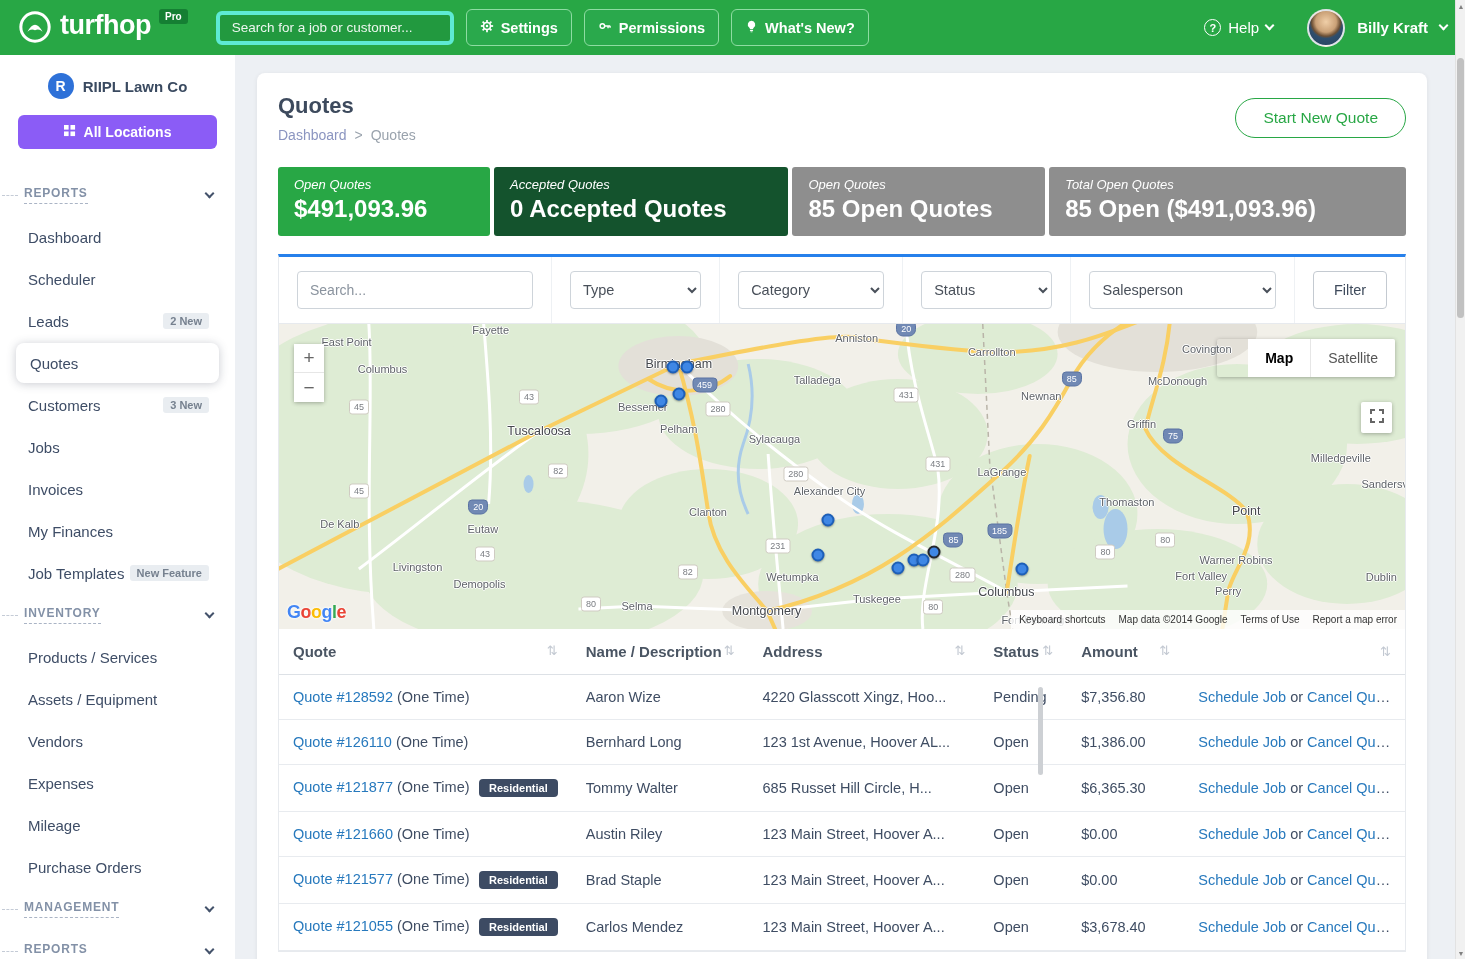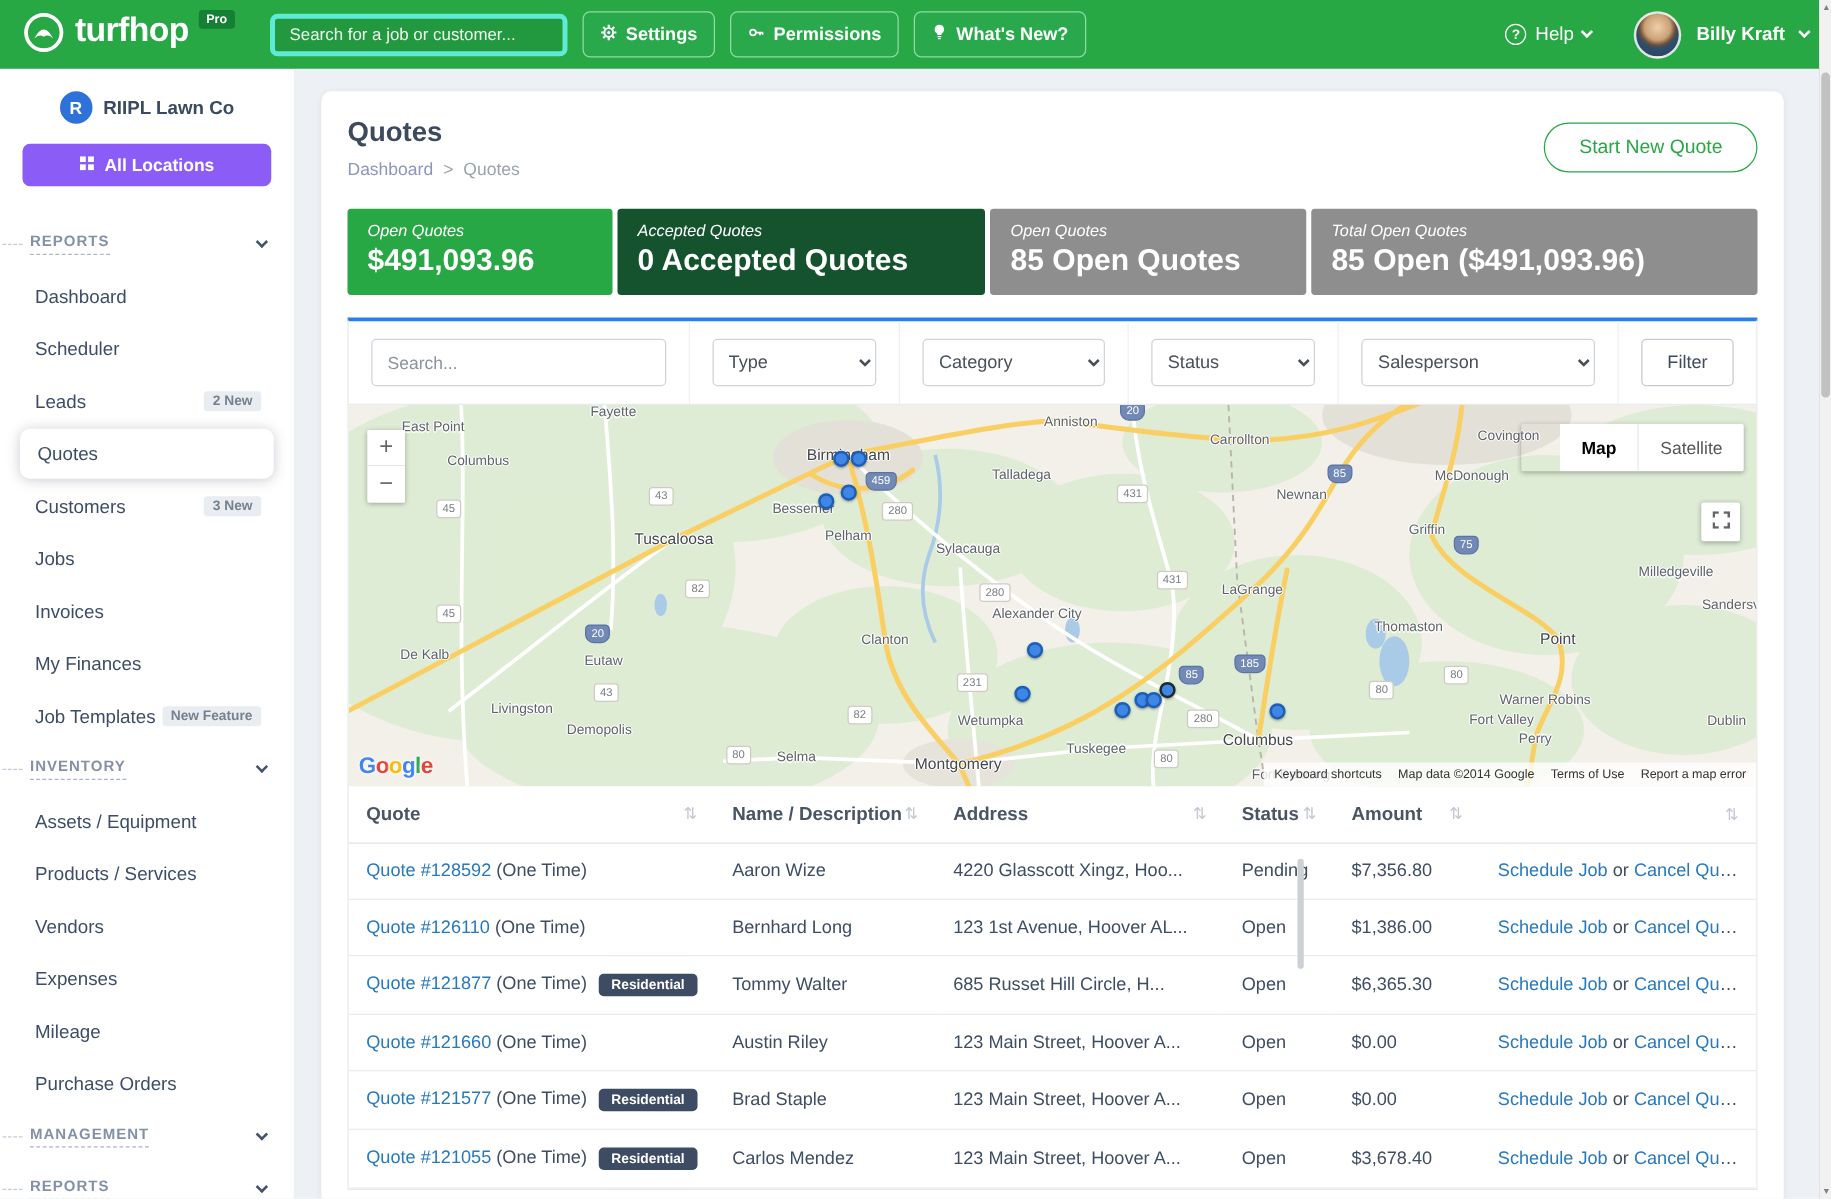--- a/index.html
+++ b/index.html
@@ -257,24 +257,24 @@
       </div>
     <div class="nav-item">
       <span>Job Templates</span>
       <span class="nav-badge">New Feature</span>
     </div>
     <div class="nav-section">
       <span class="nav-section-label">INVENTORY</span>
       <span class="chev"></span>
     </div>
     <div class="nav-item">
+        <span>Products / Services</span>
+      </div>
+    <div class="nav-item">
         <span>Assets / Equipment</span>
-      </div>
-    <div class="nav-item">
-        <span>Products / Services</span>
       </div>
     <div class="nav-item">
         <span>Vendors</span>
       </div>
     <div class="nav-item">
         <span>Expenses</span>
       </div>
     <div class="nav-item">
         <span>Mileage</span>
       </div>

